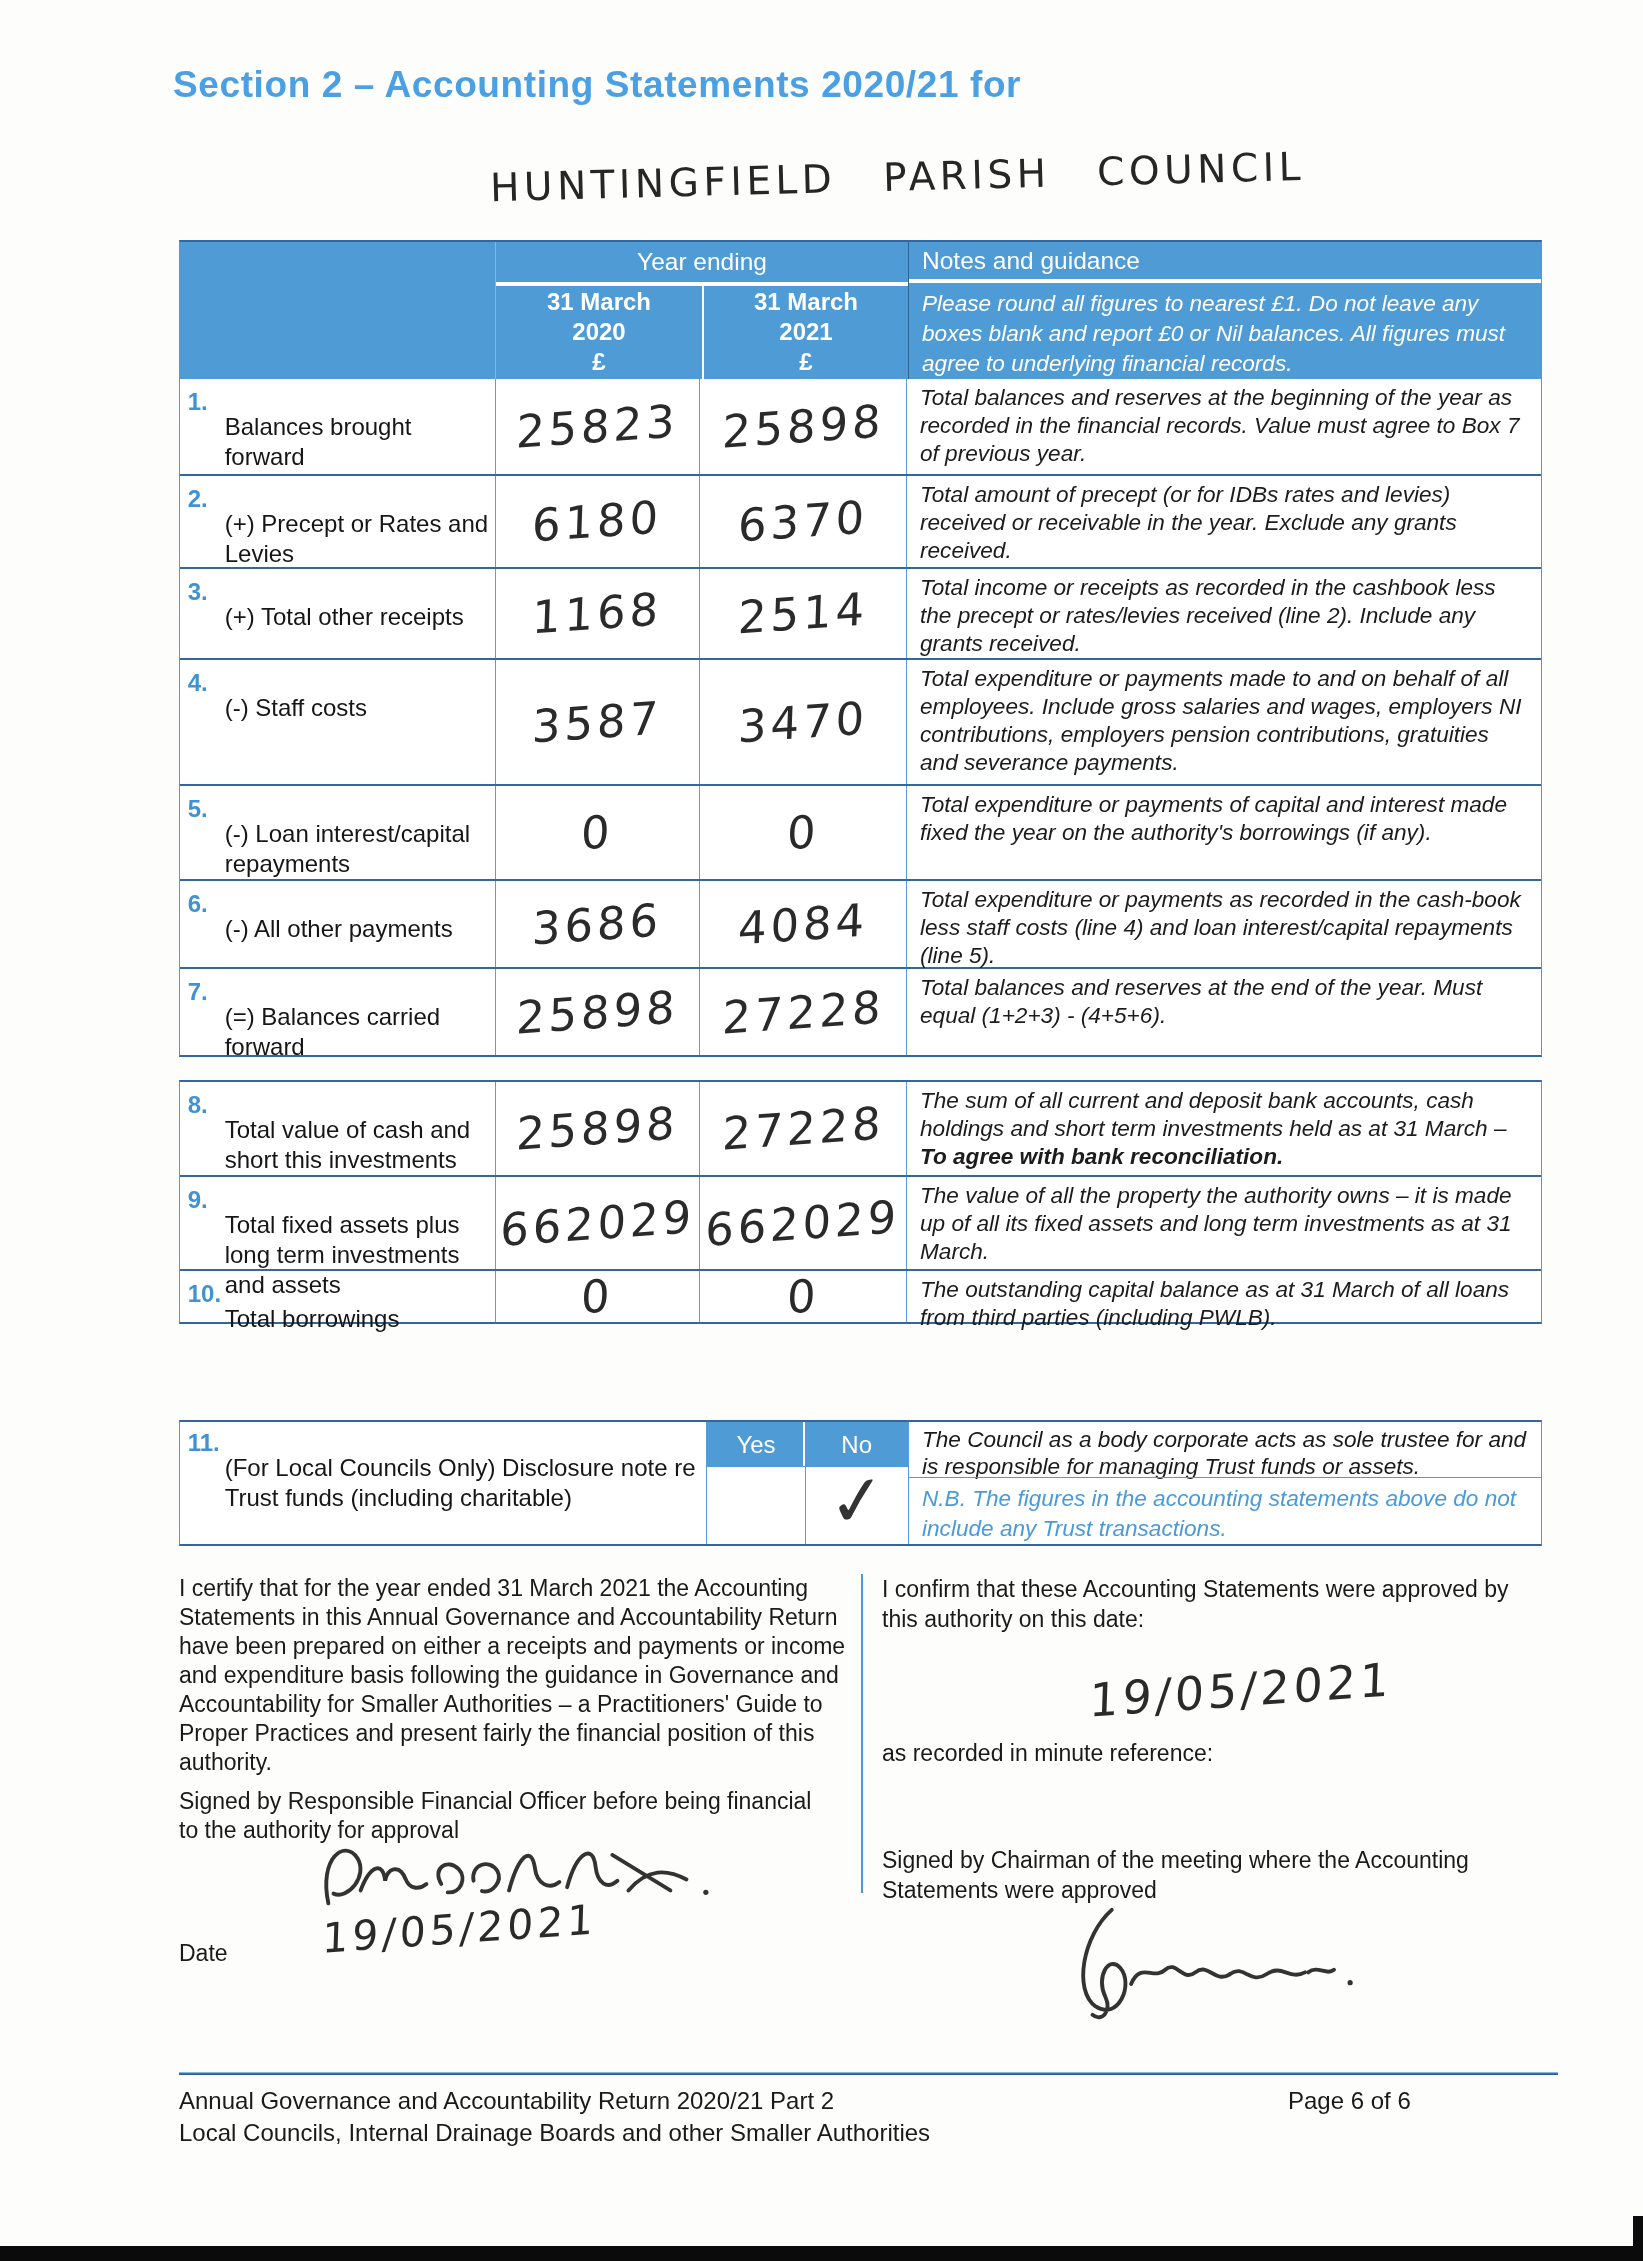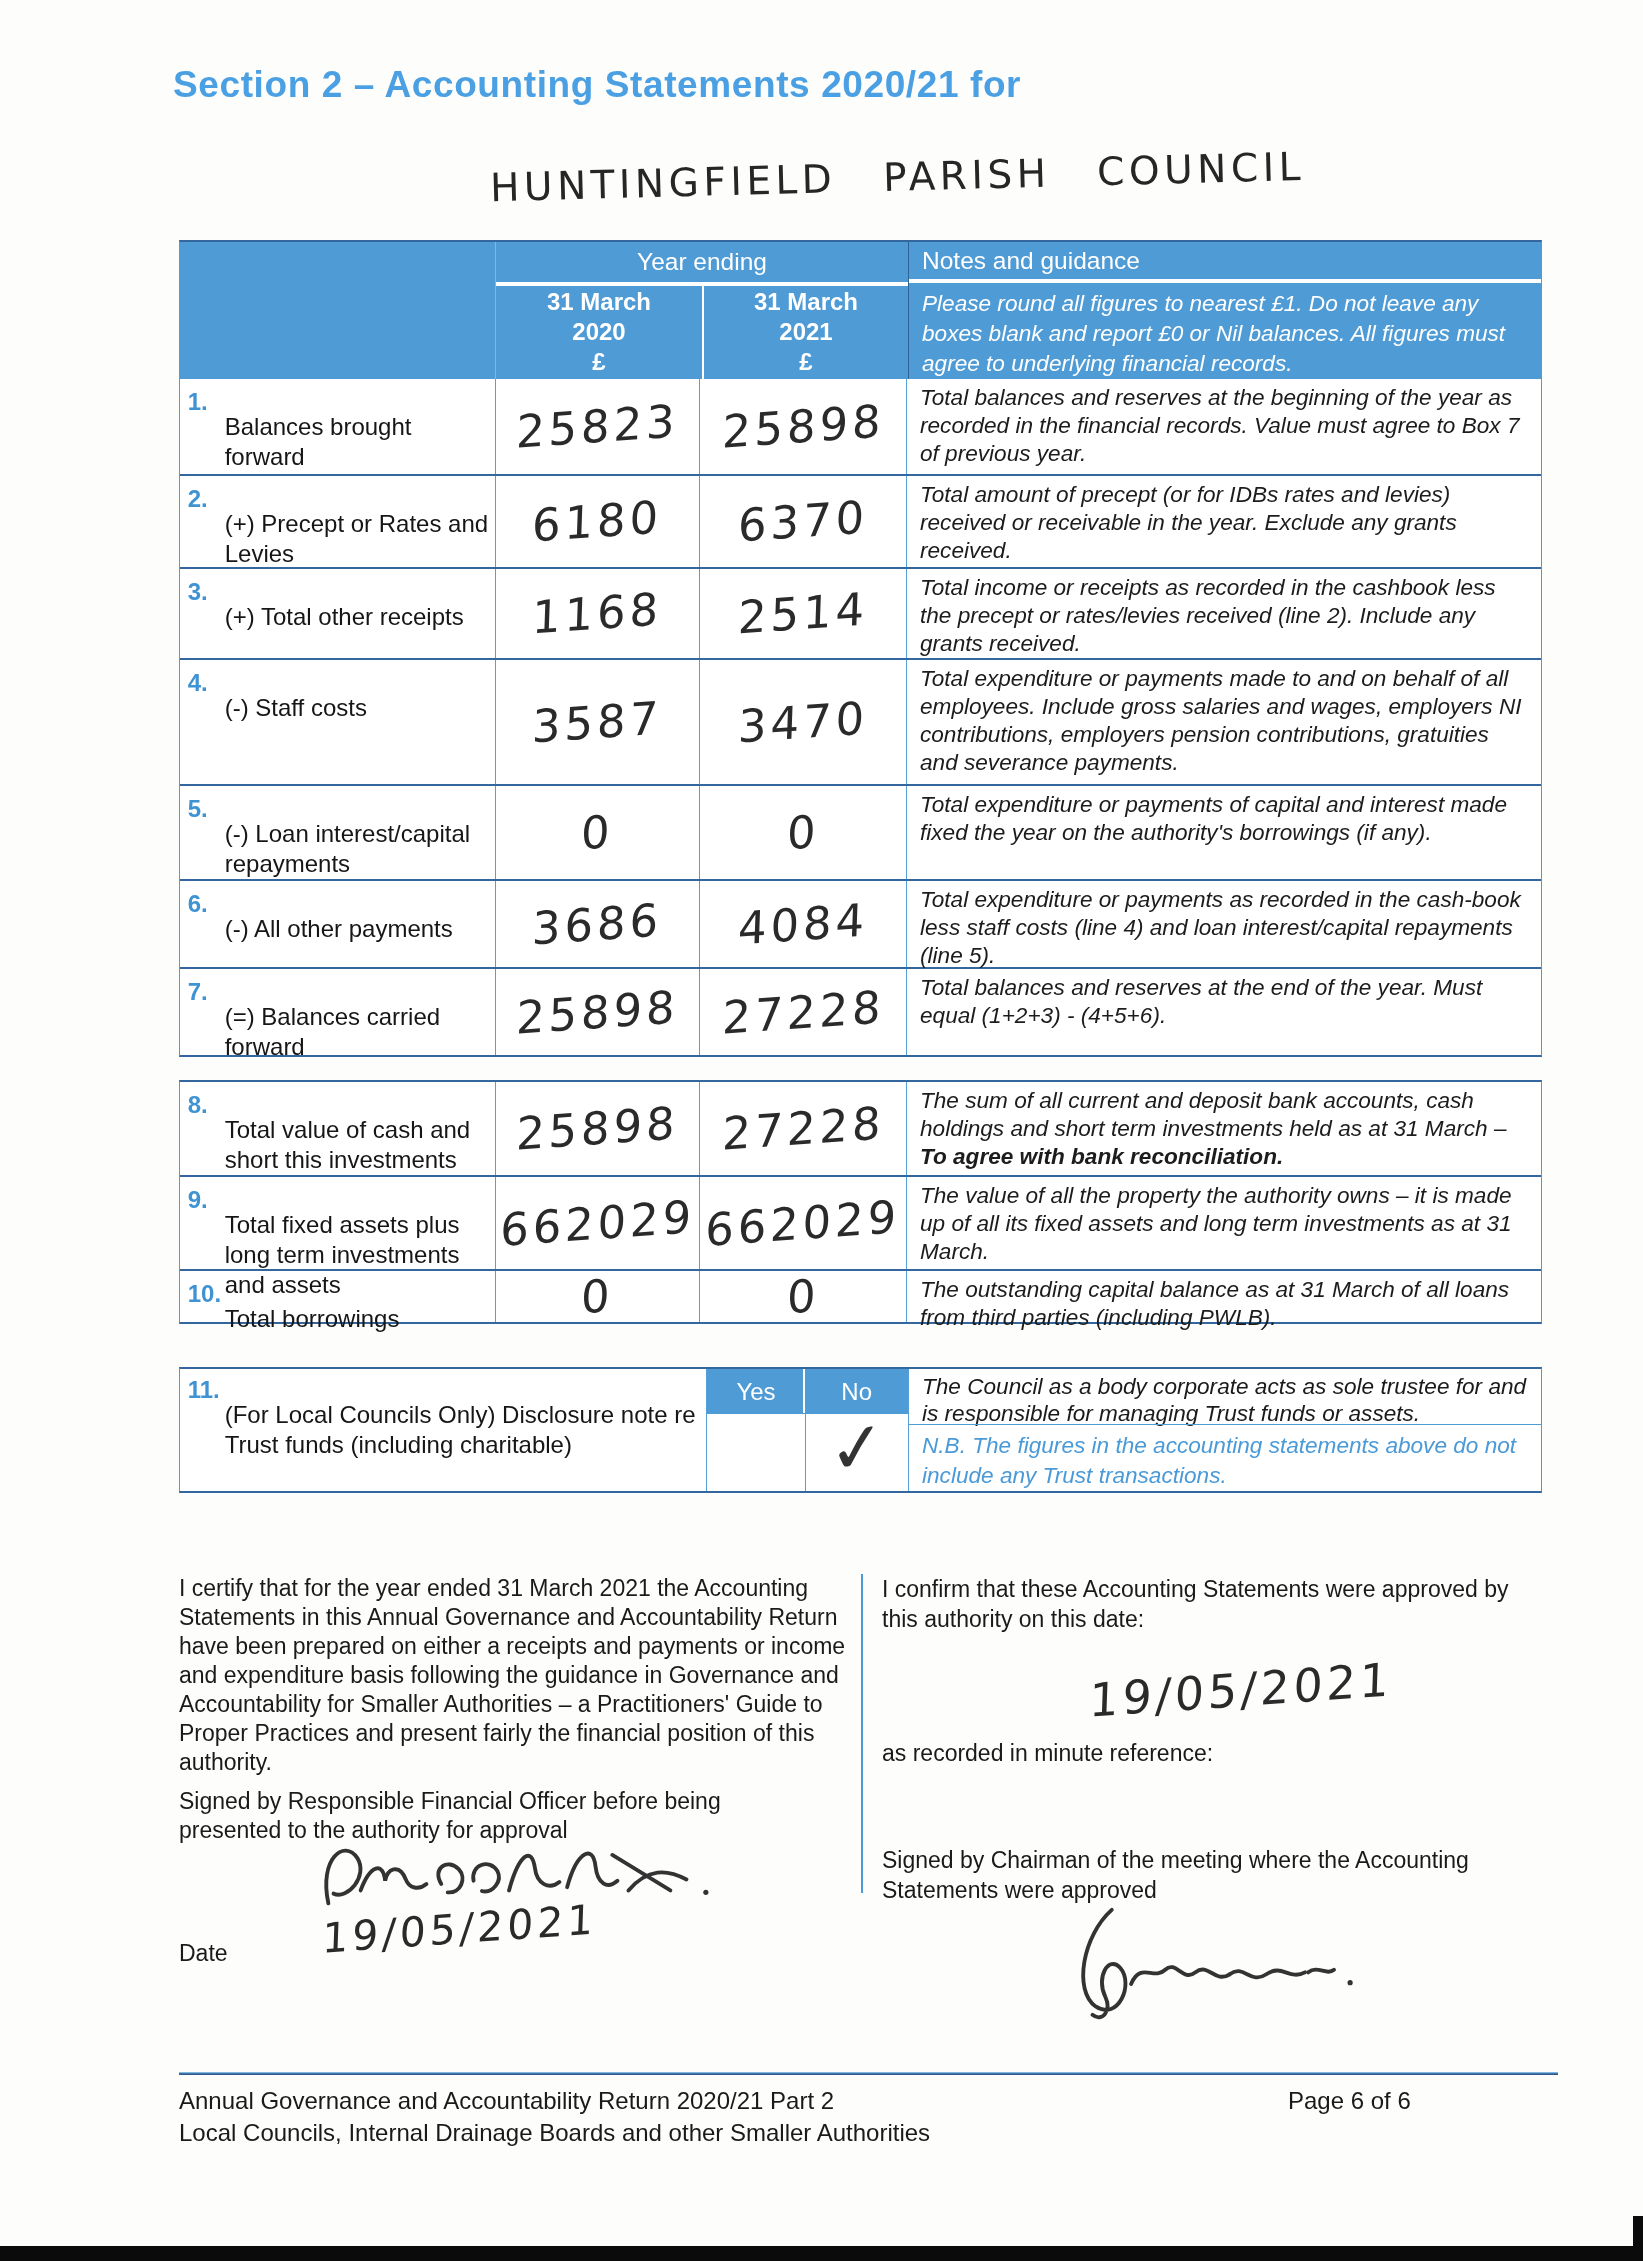--- a/index.html
+++ b/index.html
@@ -47,21 +47,21 @@
   .h-yearcols{flex:1;display:flex;font-weight:bold;}
   .h-ycol{width:50%;display:flex;flex-direction:column;align-items:center;justify-content:center;font-size:24px;line-height:30px;}
   .h-ycol + .h-ycol{border-left:2.6px solid #ffffff;}
   .h-notes{flex:1;border-left:1.9px solid #2e6396;display:flex;flex-direction:column;}
   .h-notestitle{height:40px;display:flex;align-items:center;padding-left:13px;font-size:24.5px;}
   .h-notestext{flex:1;padding:6.4px 10.3px 0 13px;font-size:22.6px;line-height:30px;font-style:italic;color:#ffffff;}
 
   
   .block1{top:240px;}
   .block2{top:1080px;}
-  .block3{top:1367px;}
+  .block3{top:1420px;}
 
   
   .r11{display:flex;height:122px;}
   .r11-label{width:526px;display:flex;padding:6.4px 3.9px 0 7.7px;}
   .r11-col{width:99px;display:flex;flex-direction:column;border-left:1.9px solid #55a0d8;}
   .r11-col.no-col{width:103px;}
   .yn-head{height:44px;background:var(--accent);color:#fff;font-size:24px;display:flex;align-items:flex-start;justify-content:center;padding-top:9px;}
   .no-col .yn-head{border-left:2.6px solid #ffffff;margin-left:-2.6px;}
   .yn-body{height:68px;border-top:1.9px solid #4f9bd5;display:flex;align-items:center;justify-content:center;}
   .tick{font-size:70px;color:#333;transform:rotate(-6deg);line-height:1;}
@@ -289,21 +289,21 @@
       <div class="r11-notes">
         <div class="r11-note1">The Council as a body corporate acts as sole trustee for and is responsible for managing Trust funds or assets.</div>
         <div class="r11-note2">N.B. The figures in the accounting statements above do not include any Trust transactions.</div>
       </div>
     </div>
   </div>
 
   <div class="cert-divider"></div>
 
   <div class="cert-left">I certify that for the year ended 31 March 2021 the Accounting Statements in this Annual Governance and Accountability Return have been prepared on either a receipts and payments or income and expenditure basis following the guidance in Governance and Accountability for Smaller Authorities – a Practitioners' Guide to Proper Practices and present fairly the financial position of this authority.</div>
-  <div class="cert-left-signed">Signed by Responsible Financial Officer before being presented to the authority for approval</div>
+  <div class="cert-left-signed">Signed by Responsible Financial Officer before being financial to the authority for approval</div>
 
   <svg class="sig sig-rfo" width="413" height="97" viewBox="0 0 640 150">
     <g fill="none" stroke="#333" stroke-width="6" stroke-linecap="round">
       <path d="M30,115 C15,45 55,15 75,45 C92,72 60,110 38,100"></path>
       <path d="M80,95 C95,55 115,50 118,80 C120,62 140,52 150,78 C155,92 170,95 182,85"></path>
       <path d="M205,85 C190,60 215,45 232,62 C245,76 235,100 215,98"></path>
       <path d="M255,80 C250,55 280,45 292,65 C300,80 285,100 268,96"></path>
       <path d="M310,95 C325,40 345,25 350,60 C353,85 372,95 388,82"></path>
       <path d="M400,90 C415,35 440,22 444,58 C447,84 462,94 478,80"></path>
       <path d="M470,40 L560,95 M495,95 C525,60 555,62 585,78"></path>

